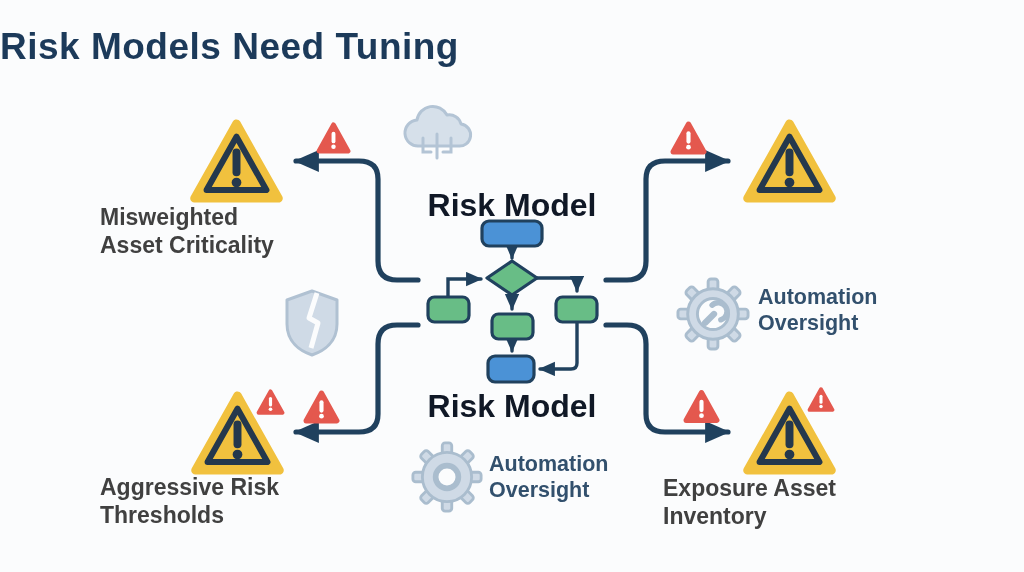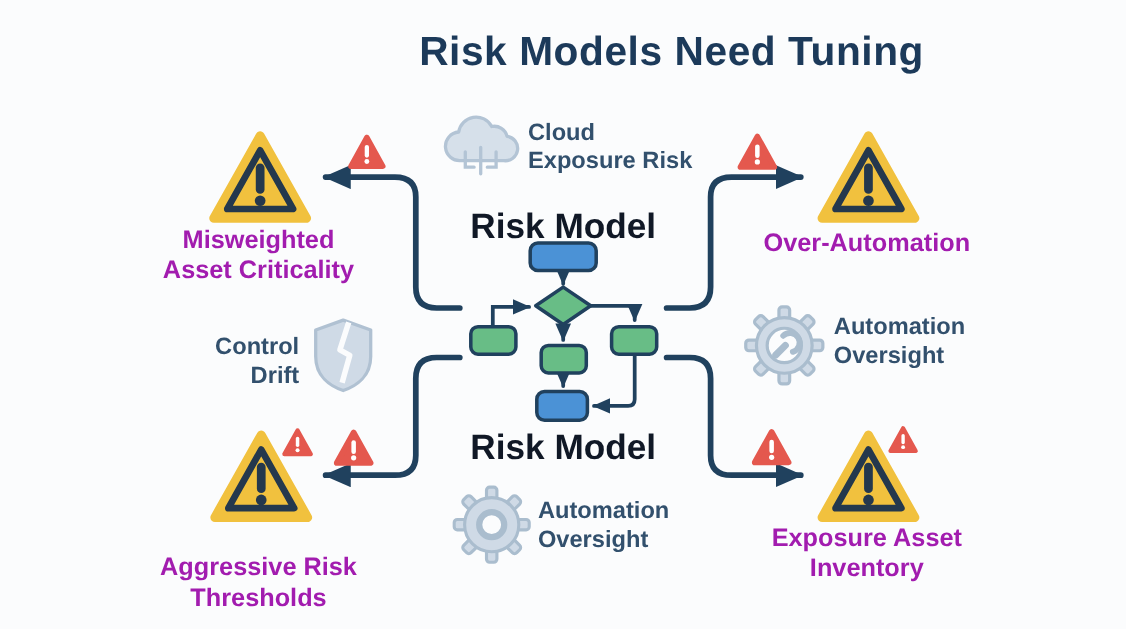--- a/index.html
+++ b/index.html
@@ -2,26 +2,26 @@
 <html><head>
 <meta charset="utf-8">
 <style>
   html,body{margin:0;padding:0;background:#fbfcfd;}
   .stage{
     position:relative;width:1024px;height:572px;overflow:hidden;
     background:#fbfcfd;font-family:"Liberation Sans", sans-serif;
   }
   .abs{position:absolute;}
   .title{
-    left:0;top:26px;width:840px;text-align:right;
+    left:0;top:26px;width:840px;text-align:left;
     font-size:37px;font-weight:800;letter-spacing:.5px;color:#1c3a5a;
   }
   .risk-label{
-    font-size:23px;font-weight:700;color:#a21caf;line-height:1.22;
-    text-align:center;white-space:pre-line;
+    font-size:23px;font-weight:700;color:#404040;line-height:1.22;
+    text-align:left;white-space:pre-line;
   }
   .note-label{
     font-size:21.5px;font-weight:600;color:#32506d;line-height:1.2;
     white-space:pre-line;
   }
   .flow-label{
     font-size:32px;font-weight:800;color:#101826;text-align:center;width:200px;
   }
   svg{display:block;}
 </style>
@@ -170,30 +170,25 @@
         <rect x="2" y="33" width="12" height="10" rx="3" transform="rotate(45 38 38)"></rect>
         <rect x="62" y="33" width="12" height="10" rx="3" transform="rotate(45 38 38)"></rect>
       </g>
       <circle cx="38" cy="38" r="26"></circle>
       <circle cx="38" cy="38" r="12" fill="#fbfcfd" stroke-width="6"></circle>
     </g>
   </svg>
 
   <div class="abs risk-label" style="left:100px;top:203px;width:270px;">Misweighted
 Asset Criticality</div>
-  <div class="abs risk-label" style="left:663px;top:206px;width:250px;">Over-Automation</div>
-  <div class="abs risk-label" style="left:100px;top:473px;width:270px;margin-top:28px;">Aggressive Risk
+  <div class="abs risk-label" style="left:100px;top:473px;width:270px;">Aggressive Risk
 Thresholds</div>
   <div class="abs risk-label" style="left:663px;top:474px;width:250px;">Exposure Asset
 Inventory</div>
 
-  <div class="abs note-label" style="left:480px;top:108px;width:170px;text-align:left;">Cloud
-Exposure Risk</div>
-  <div class="abs note-label" style="left:148px;top:303px;width:124px;text-align:right;">Control
-Drift</div>
   <div class="abs note-label" style="left:758px;top:285px;width:160px;text-align:left;">Automation
 Oversight</div>
   <div class="abs note-label" style="left:489px;top:452px;width:160px;text-align:left;">Automation
 Oversight</div>
 
   <div class="abs flow-label" style="left:412px;top:187px;">Risk Model</div>
   <div class="abs flow-label" style="left:412px;top:388px;">Risk Model</div>
 
 </div>
 

